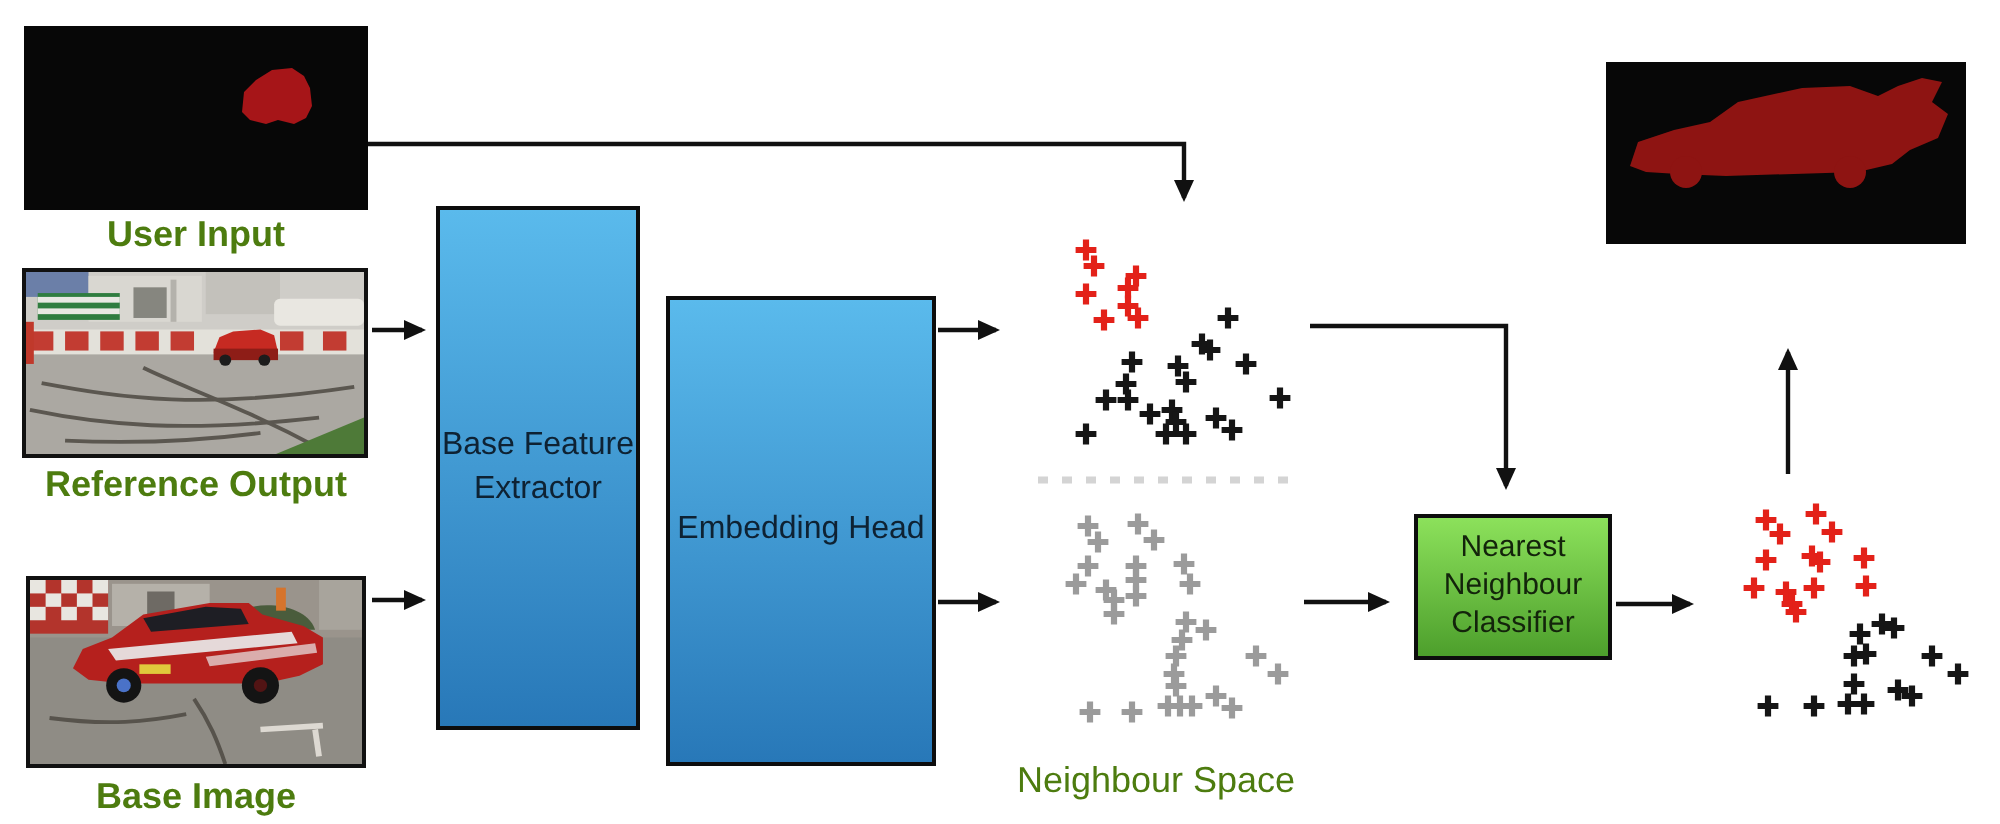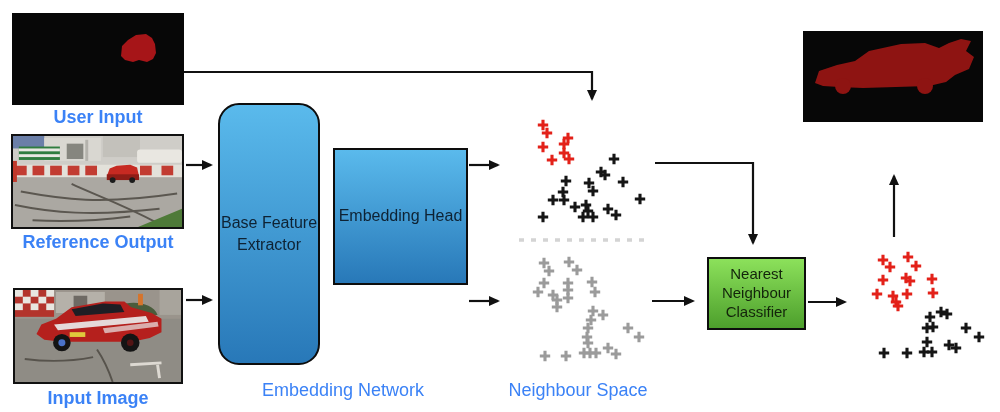--- a/index.html
+++ b/index.html
@@ -5,21 +5,21 @@
   html,body{margin:0;padding:0;background:#ffffff;}
   .canvas{
     position:relative;width:1000px;height:412px;background:#ffffff;
     font-family:"Liberation Sans",sans-serif;overflow:hidden;
   }
   figure.img{position:absolute;margin:0;padding:0;box-sizing:border-box;}
   figure.img.bordered{border:2px solid #111;}
   figure.img svg{display:block;width:100%;height:100%;}
   .lbl{
     position:absolute;transform:translateX(-50%);
-    color:#3b82f6;font-size:18px;line-height:1.1;white-space:nowrap;text-align:center;
+    color:#4d7c0f;font-size:18px;line-height:1.1;white-space:nowrap;text-align:center;
   }
   .lbl.bold{font-weight:bold;}
   .node{
     position:absolute;box-sizing:border-box;
     display:flex;align-items:center;justify-content:center;text-align:center;
   }
   .node.blue{
     background:linear-gradient(#5abaec,#2878b8);
     border:2px solid #0d0d0d;color:#0e2233;font-size:16px;line-height:1.4;
   }
@@ -117,29 +117,28 @@
       <g stroke="#57534c" stroke-width="2" fill="none">
         <path d="M84,62 C 92,74 96,84 100,96"></path>
         <path d="M10,72 C 40,76 60,74 80,70"></path>
       </g>
       <g stroke="#ddd9d2" stroke-width="3" fill="none">
         <path d="M118,78 L150,76"></path>
         <path d="M146,78 L148,92"></path>
       </g>
     </svg>
   </figure>
-  <div class="lbl bold" style="left:98px;top:389px;">Input Image</div>
-
-  <div class="node blue" style="left:218px;top:103px;width:102px;height:262px;border-radius:21px;">
+  <div class="lbl bold" style="left:98px;top:389px;">Base Image</div>
+
+  <div class="node blue" style="left:218px;top:103px;width:102px;height:262px;">
     <span>Base Feature Extractor</span>
   </div>
-  <div class="node blue" style="left:333px;top:148px;width:135px;height:137px;">
+  <div class="node blue" style="left:333px;top:148px;width:135px;height:235px;">
     <span>Embedding Head</span>
   </div>
-  <div class="lbl" style="left:343px;top:381px;">Embedding Network</div>
   <div class="lbl" style="left:578px;top:381px;">Neighbour Space</div>
 
   <div class="node green" style="left:707px;top:257px;width:99px;height:73px;">
     <span>Nearest Neighbour Classifier</span>
   </div>
 
   <figure class="img" style="left:803px;top:31px;width:180px;height:91px;">
     <svg viewBox="0 0 180 91" preserveAspectRatio="none">
       <rect width="180" height="91" fill="#070707"></rect>
       <g fill="#8e1412">

